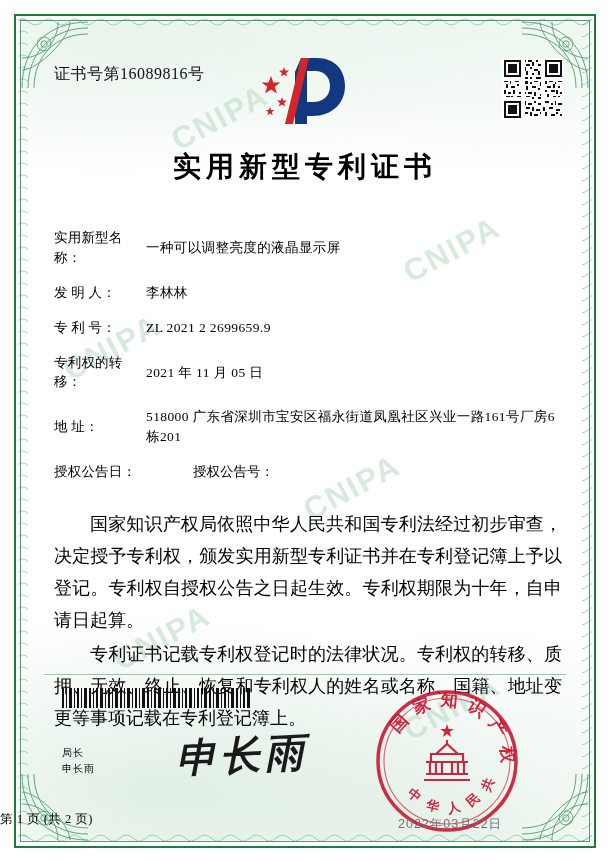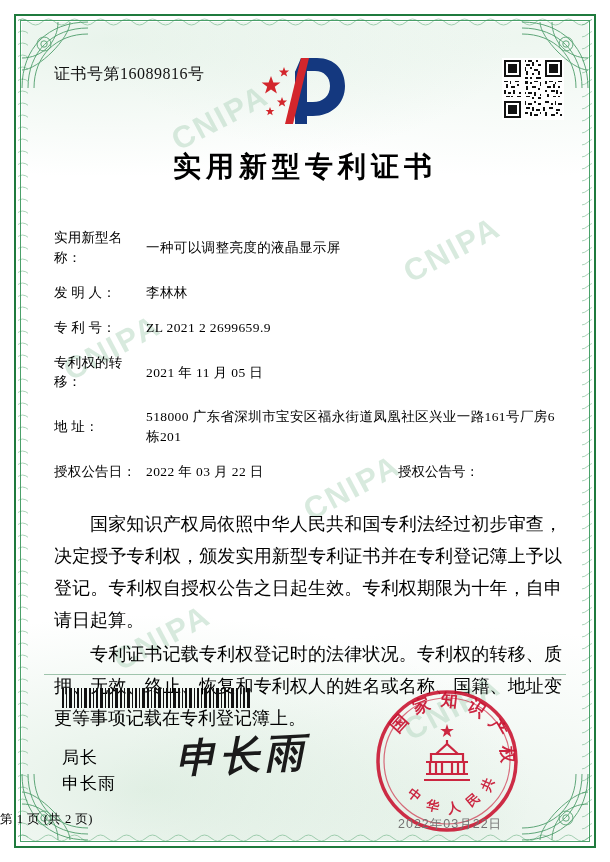--- a/index.html
+++ b/index.html
@@ -199,21 +199,21 @@
     top: 688px;
     width: 190px;
     height: 20px;
   }
 
   
   .sig-label {
     position: absolute;
     left: 62px;
     top: 745px;
-    font-size: 17px;
+    font-size: 10px;
     line-height: 1.55;
     color: #000;
     letter-spacing: 1px;
   }
   .sig-script {
     position: absolute;
     left: 176px;
     top: 728px;
     font-size: 40px;
     font-family: "Liberation Serif", "DejaVu Serif", serif;
@@ -455,21 +455,20 @@
     <div class="row">
       <div class="lbl">专利权的转移：</div>
       <div class="val">2021 年 11 月 05 日</div>
     </div>
     <div class="row">
       <div class="lbl">地        址：</div>
       <div class="val">518000 广东省深圳市宝安区福永街道凤凰社区兴业一路161号厂房6栋201</div>
     </div>
     <div class="row split">
       <div class="lbl">授权公告日：</div>
-      <div class="val">2022 年 03 月 22 日</div>
       <div class="lbl2">授权公告号：</div>
     </div>
   </div>
 
   <div class="paras">
     <p>国家知识产权局依照中华人民共和国专利法经过初步审查，决定授予专利权，颁发实用新型专利证书并在专利登记簿上予以登记。专利权自授权公告之日起生效。专利权期限为十年，自申请日起算。</p>
     <p>专利证书记载专利权登记时的法律状况。专利权的转移、质押、无效、终止、恢复和专利权人的姓名或名称、国籍、地址变更等事项记载在专利登记簿上。</p>
   </div>
 
   <div class="divider"></div>

